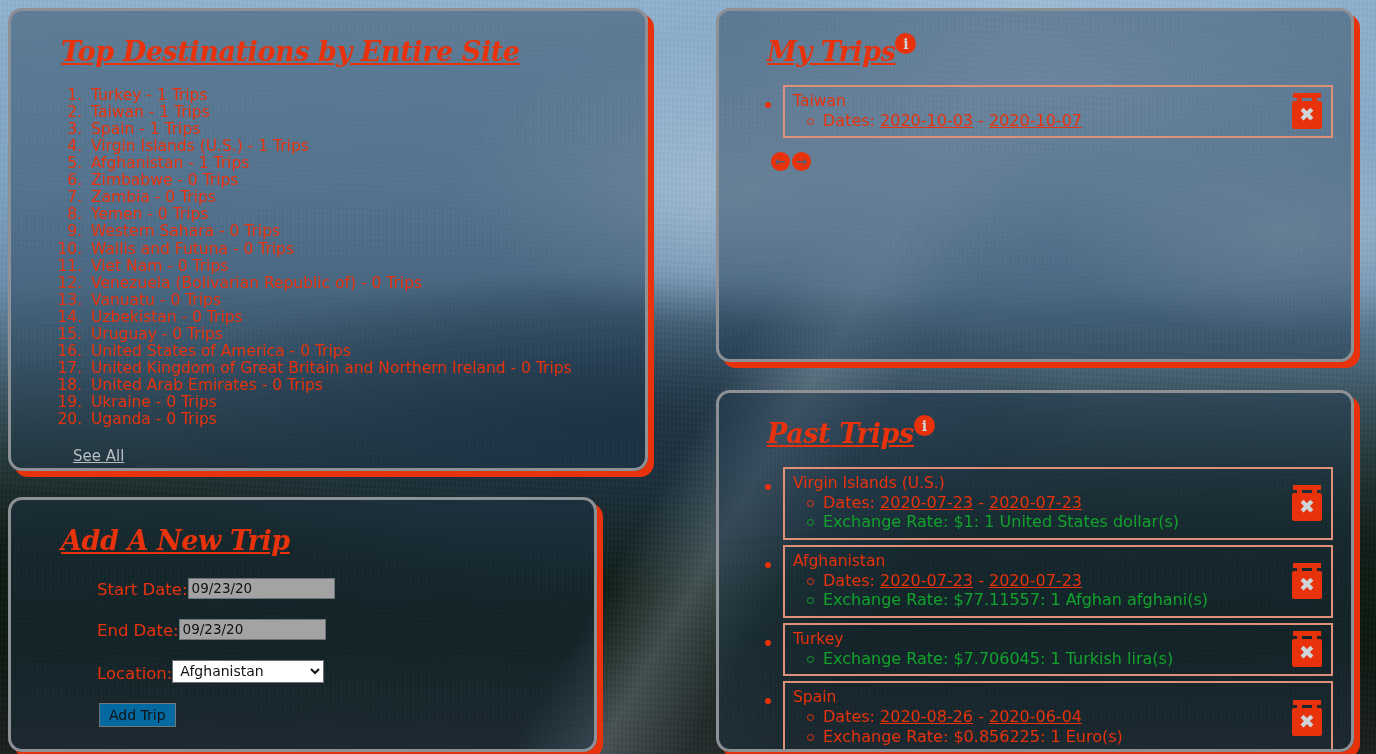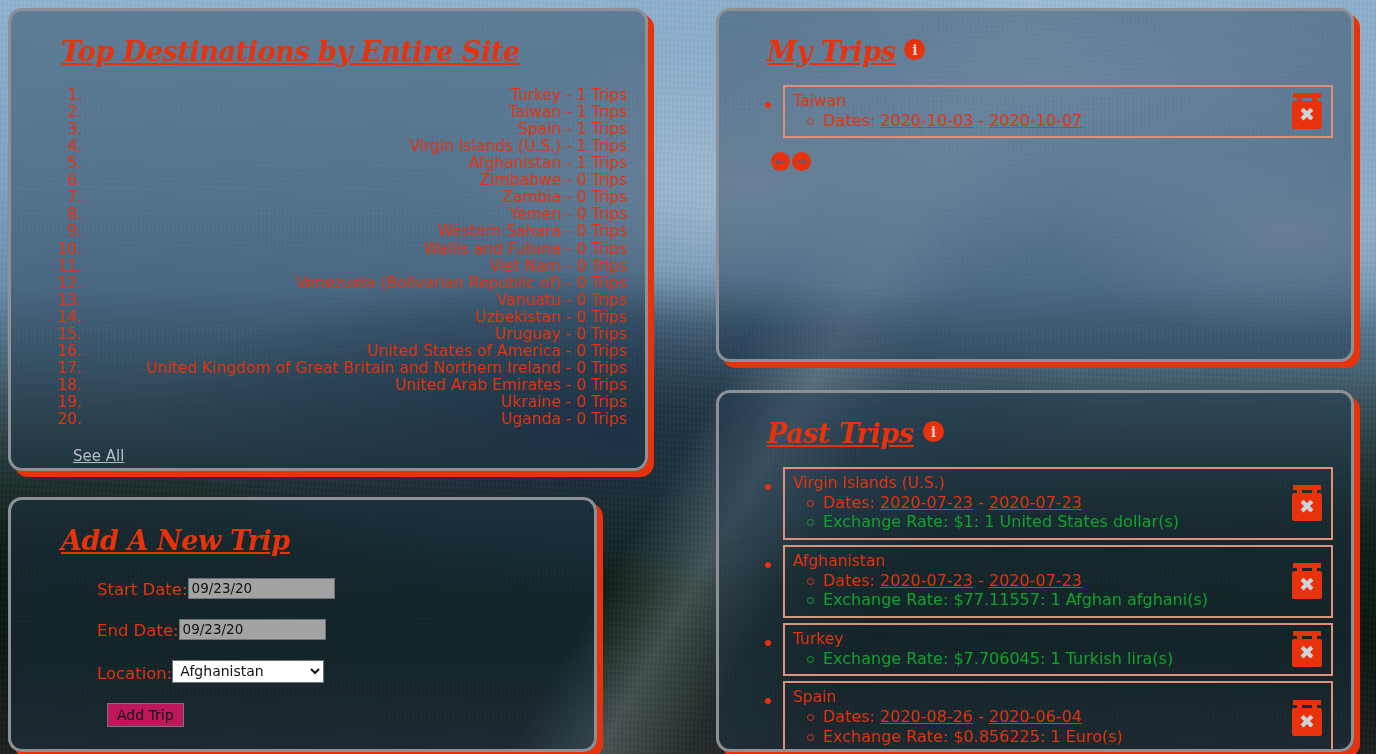--- a/index.html
+++ b/index.html
@@ -78,21 +78,21 @@
     font-family: "DejaVu Serif", "Liberation Serif", serif;
     font-weight: bold;
     font-style: italic;
     font-size: 27px;
     letter-spacing: -0.4px;
     text-decoration: underline;
     display: inline-block;
     margin: 12px 0 0 32px;
     line-height: 1.1;
   }
-  .title-row { display: flex; align-items: center; gap: 9px; }
+  .title-row { display: flex; align-items: flex-start; }
   .title-row .panel-title { margin-left: 30px; }
 
   
   .info-icon {
     width: 21px; height: 21px;
     border-radius: 50%;
     background: #e8320c;
     display: inline-flex;
     align-items: center;
     justify-content: center;
@@ -108,21 +108,21 @@
 
   
   ol.dest-list {
     margin: 20px 0 0 58px;
     color: #e8320c;
     font-size: 15.5px;
     line-height: 17.1px;
     list-style-position: outside;
     list-style-type: decimal;
   }
-  ol.dest-list li { padding-left: 4px; text-align: right; }
+  ol.dest-list li { padding-left: 4px; }
 
   .see-all {
     display: inline-block;
     margin: 18px 0 0 44px;
     color: #b9bec3;
     font-size: 15px;
     text-decoration: underline;
     cursor: pointer;
   }
 
@@ -152,25 +152,25 @@
     width: 152px;
     height: 23px;
     font-family: "DejaVu Sans", "Liberation Sans", sans-serif;
     font-size: 14px;
     padding: 1px 3px;
     border: 1px solid #6f7276;
     background: #ffffff;
     color: #111;
   }
   .add-btn {
-    margin-left: 10px;
+    margin-left: 2px;
     font-family: "DejaVu Sans", "Liberation Sans", sans-serif;
     font-size: 14px;
     padding: 3px 9px;
-    background: #be185d;
+    background: #0369a1;
     border: 1px solid #767676;
     color: #111;
     cursor: pointer;
   }
 
   
   ul.trip-list {
     margin: 18px 0 0 46px;
     list-style: none;
   }

